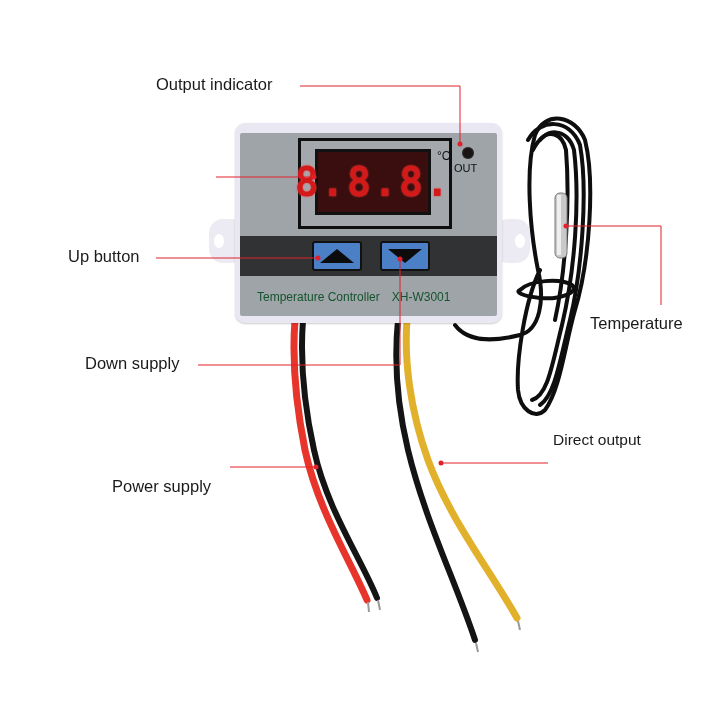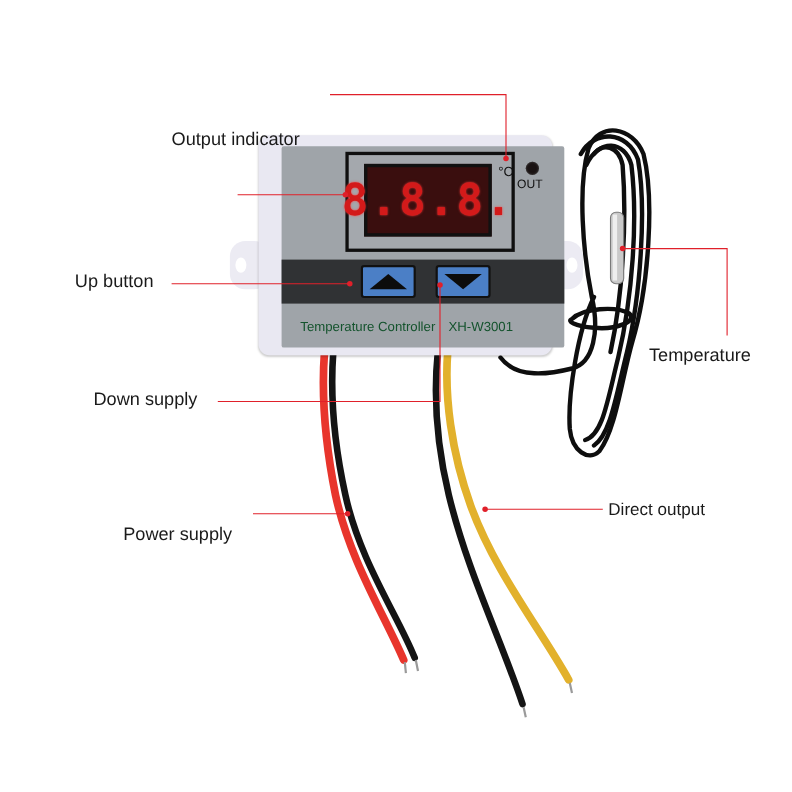--- a/index.html
+++ b/index.html
@@ -10,21 +10,21 @@
   .label.center{text-align:left;line-height:1.45;}
   svg{position:absolute;left:0;top:0;}
   
   .device{position:absolute;left:235px;top:123px;width:267px;height:200px;background:#e9e8f2;border-radius:10px;box-shadow:0 1px 2px rgba(0,0,0,.2);}
   .ear{position:absolute;top:219px;width:36px;height:44px;background:#ecebf3;border-radius:14px;}
   .ear.left{left:209px;}
   .ear.right{left:494px;}
   .ear .hole{position:absolute;top:15px;width:10px;height:14px;background:#fff;border-radius:50%;}
   .ear.left .hole{left:5px;}
   .ear.right .hole{right:5px;}
-  .face{position:absolute;left:21px;top:10px;width:257px;height:183px;background:#9fa4a9;border-radius:2px;}
+  .face{position:absolute;left:5px;top:10px;width:257px;height:183px;background:#9fa4a9;border-radius:2px;}
   .display-frame{position:absolute;left:58px;top:5px;width:154px;height:91px;background:#a4a8ad;border:3px solid #0f0f0f;box-sizing:border-box;}
   .display{position:absolute;left:14px;top:8px;width:116px;height:66px;background:#3a0e0e;border:3px solid #111;box-sizing:border-box;display:flex;align-items:center;justify-content:center;}
   .digits{font-family:"DejaVu Sans Mono",monospace;font-size:40px;color:#d31a1a;letter-spacing:2px;font-weight:bold;text-shadow:0 0 2px #ff3a3a;}
   .unit{position:absolute;left:197px;top:16px;font-size:12px;color:#111;}
   .out-led{position:absolute;left:222px;top:14px;width:12px;height:12px;border-radius:50%;background:#1a1313;box-shadow:inset 0 0 2px #555;}
   .out-text{position:absolute;left:214px;top:29px;font-size:11px;color:#111;}
   .btn-strip{position:absolute;left:0;top:103px;width:257px;height:40px;background:#303234;}
   .btn{position:absolute;top:5px;width:50px;height:30px;background:#4b7fc6;border:2px solid #111;border-radius:3px;box-sizing:border-box;display:flex;align-items:center;justify-content:center;}
   .btn.up{left:72px;}
   .btn.down{left:140px;}
@@ -107,21 +107,21 @@
       <circle cx="460" cy="144" r="2.5"></circle>
       <circle cx="314" cy="177" r="2.5"></circle>
       <circle cx="318" cy="258" r="2.5"></circle>
       <circle cx="400" cy="259" r="2.5"></circle>
       <circle cx="316" cy="467" r="2.5"></circle>
       <circle cx="441" cy="463" r="2.5"></circle>
       <circle cx="566" cy="226" r="2.5"></circle>
     </g>
   </svg>
 
-  <span class="label" style="left:156px;top:76px;margin-top:43px;">Output indicator</span>
+  <span class="label" style="left:156px;top:76px;">Output indicator</span>
   <span class="label" style="left:68px;top:248px;">Up button</span>
   <span class="label" style="left:85px;top:355px;">Down supply</span>
   <span class="label" style="left:112px;top:478px;">Power supply</span>
-  <span class="label small" style="left:553px;top:456px;">Direct output</span>
+  <span class="label small" style="left:553px;top:432px;">Direct output</span>
   <div class="label center" style="left:590px;top:312px;width:112px;">
     <div>Temperature</div>
   </div>
 </div>
 
 </body></html>

